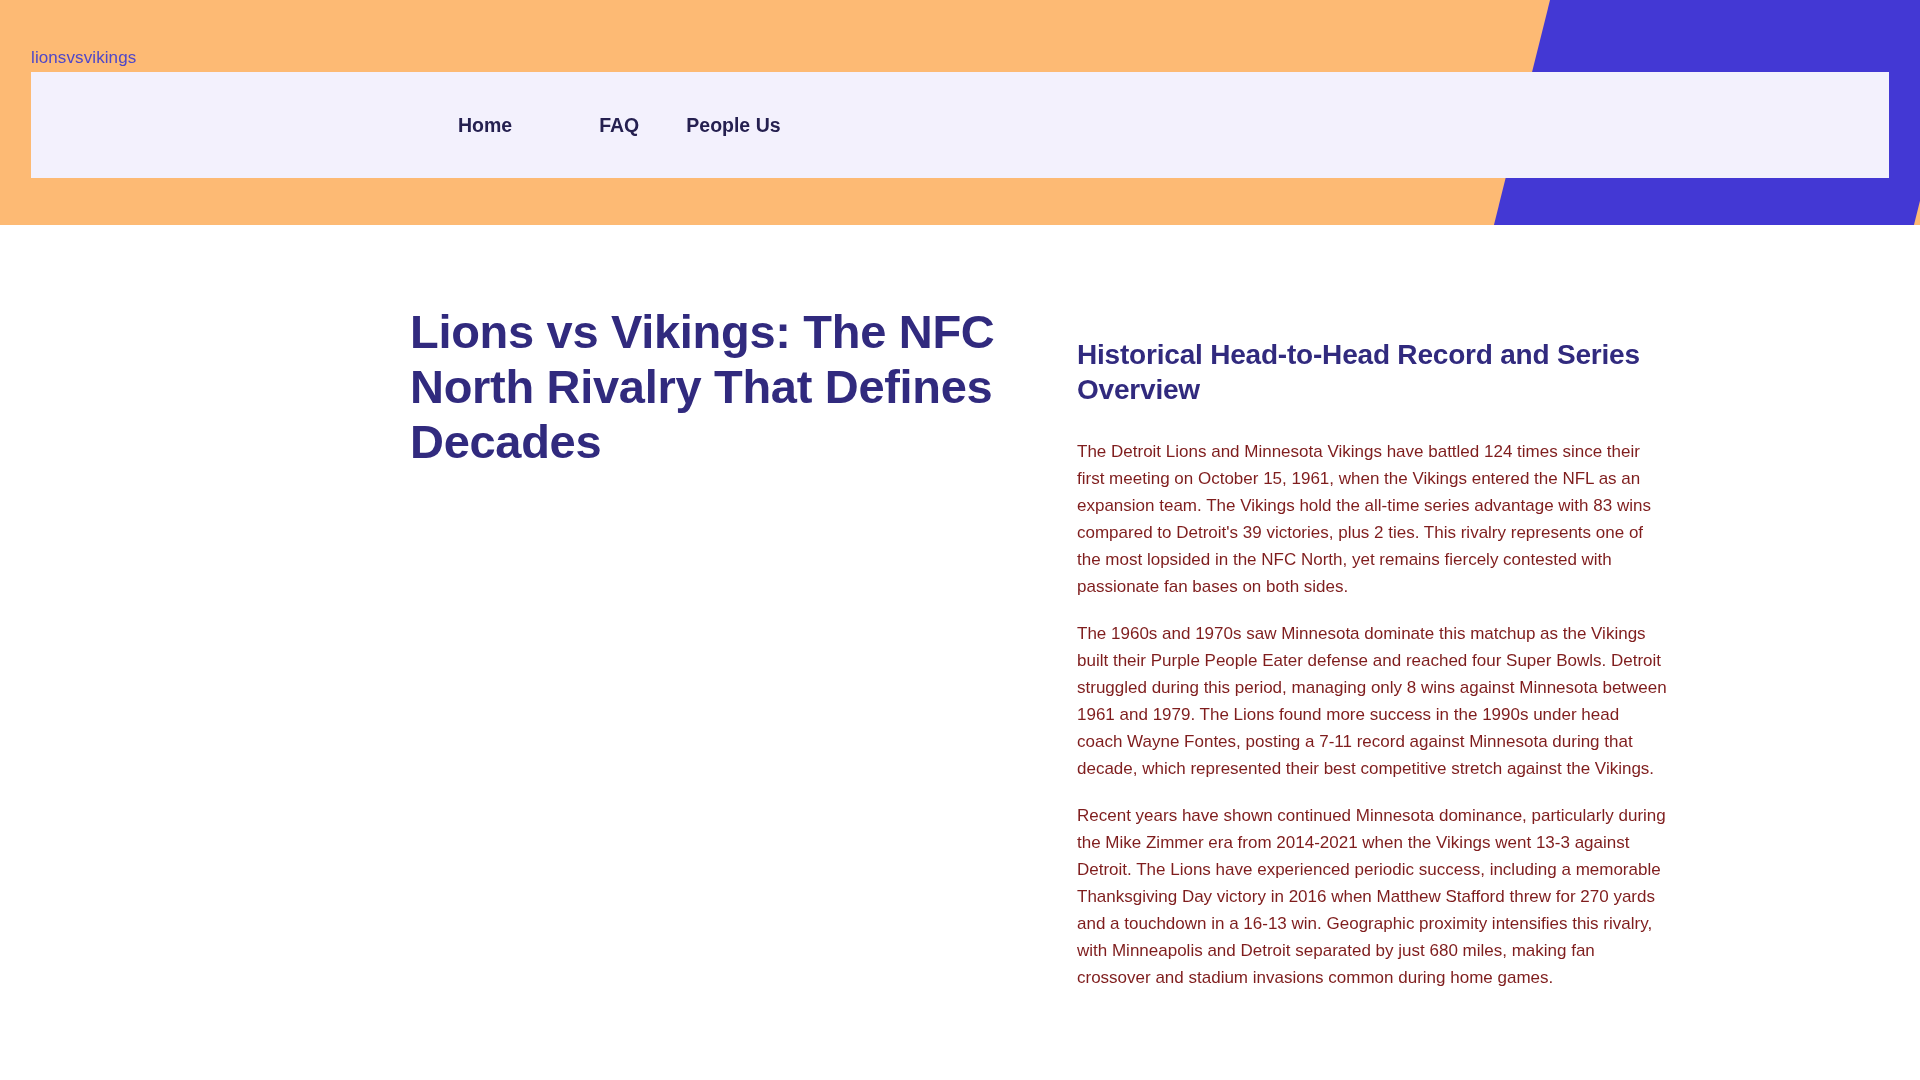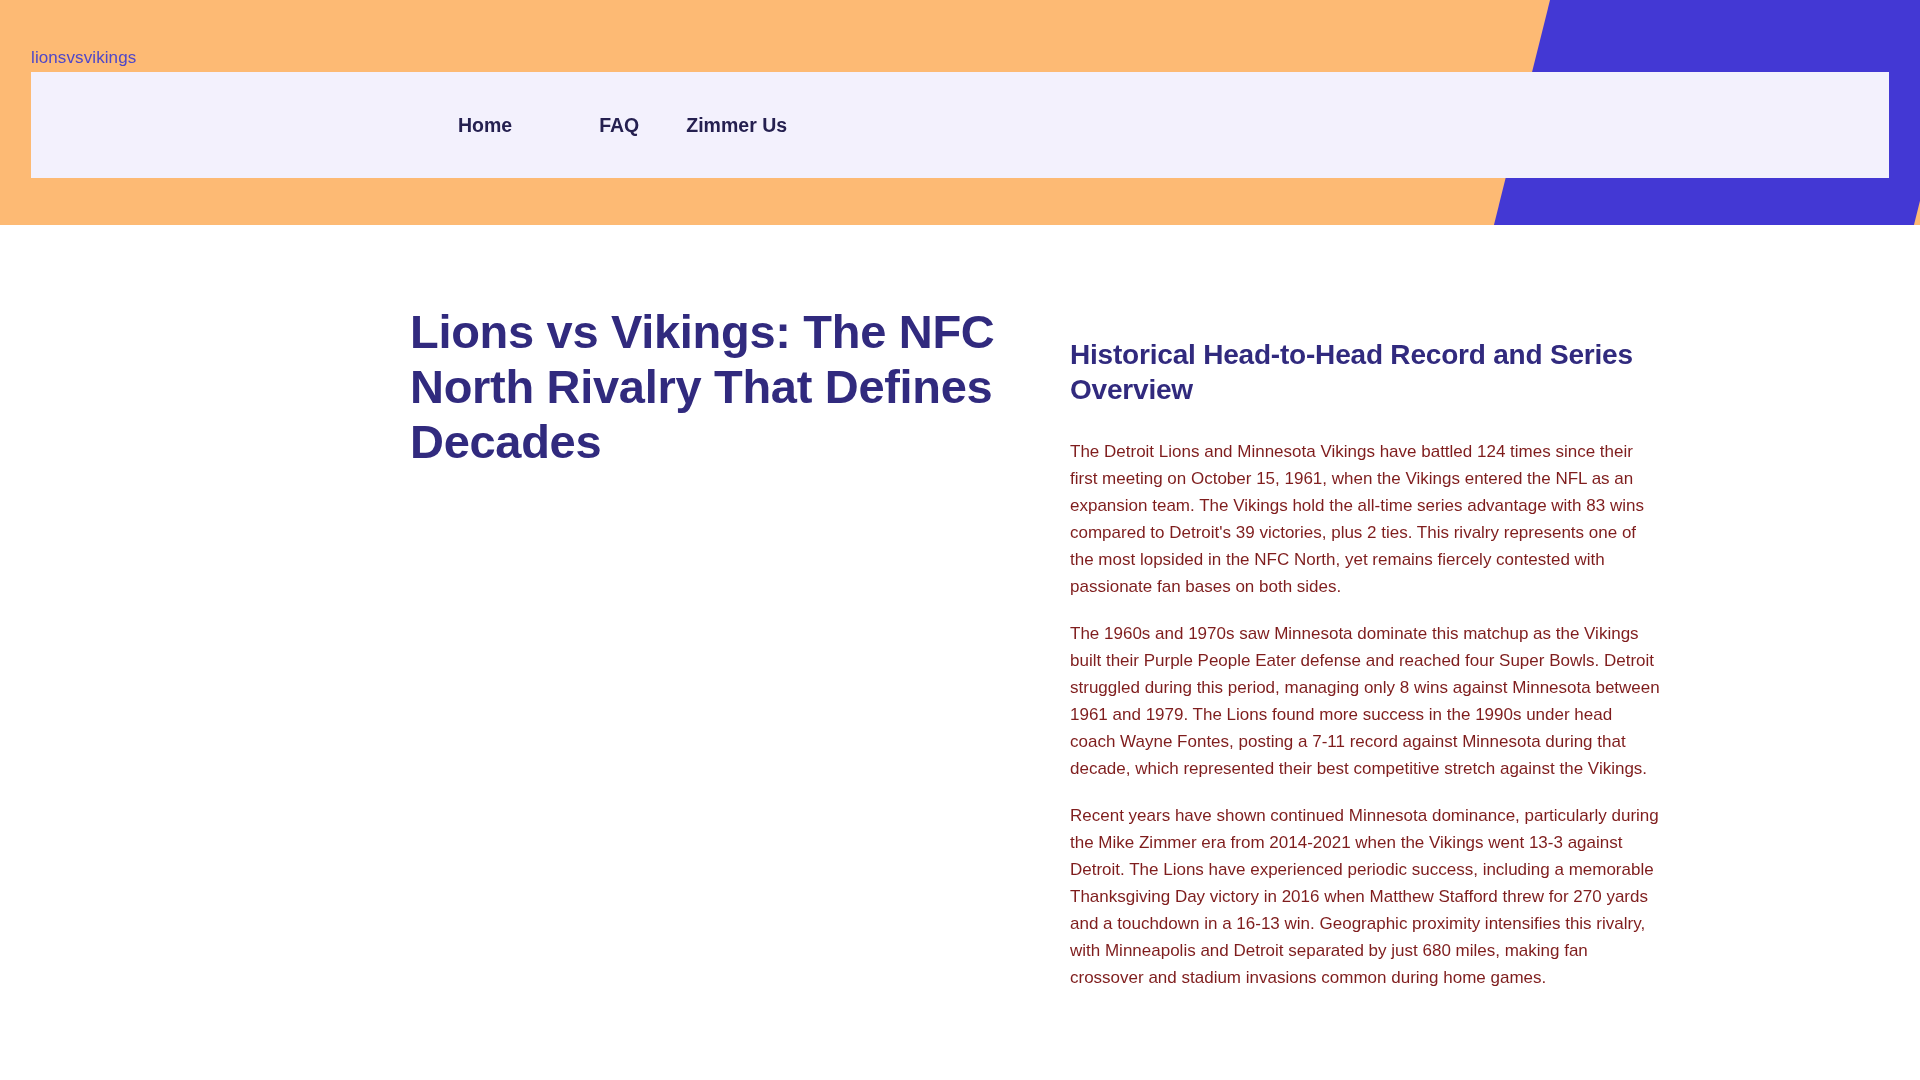--- a/index.html
+++ b/index.html
@@ -71,21 +71,21 @@
   .page-wrap {
     position: relative;
     width: 1920px;
     padding-top: 40px;
   }
   .content-grid {
     display: flex;
     align-items: flex-start;
     padding-left: 410px;
     padding-right: 220px;
-    gap: 4px;
+    gap: 11px;
   }
   .col-left {
     width: 600px;
     flex: 0 0 600px;
     padding-top: 40px;
   }
   .page-title {
     font-size: 47px;
     line-height: 1.17;
     font-weight: bold;
@@ -116,21 +116,21 @@
 </head>
 <body>
 
 <header class="site-header">
   <div class="header-accent"></div>
   <a class="brand">lionsvsvikings</a>
   <nav class="nav-bar">
     <ul class="nav-list">
       <li class="nav-item">Home</li>
       <li class="nav-item">FAQ</li>
-      <li class="nav-item">Zimmer Us</li>
+      <li class="nav-item">People Us</li>
     </ul>
   </nav>
 </header>
 
 <main class="page-wrap">
   <div class="content-grid">
     <div class="col-left">
       <h1 class="page-title">Lions vs Vikings: The NFC North Rivalry That Defines Decades</h1>
     </div>
     <div class="col-right">

